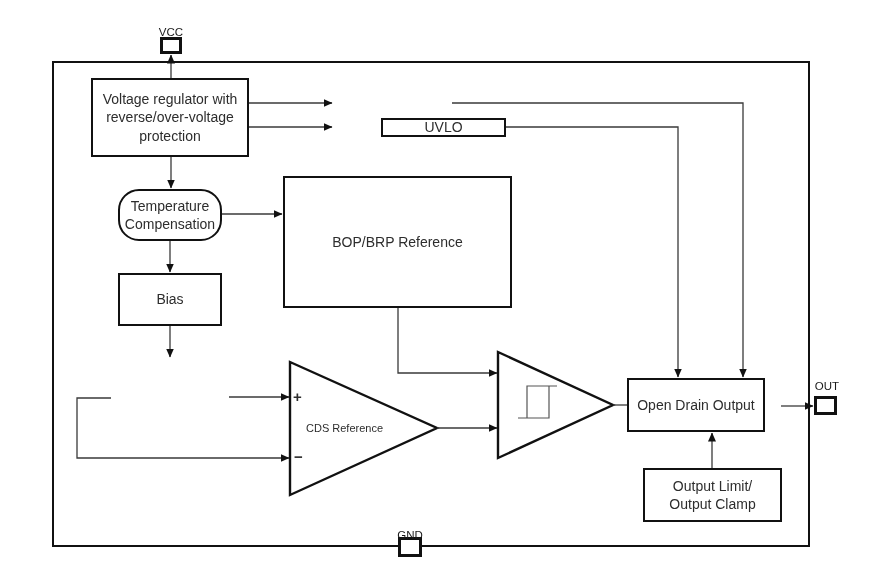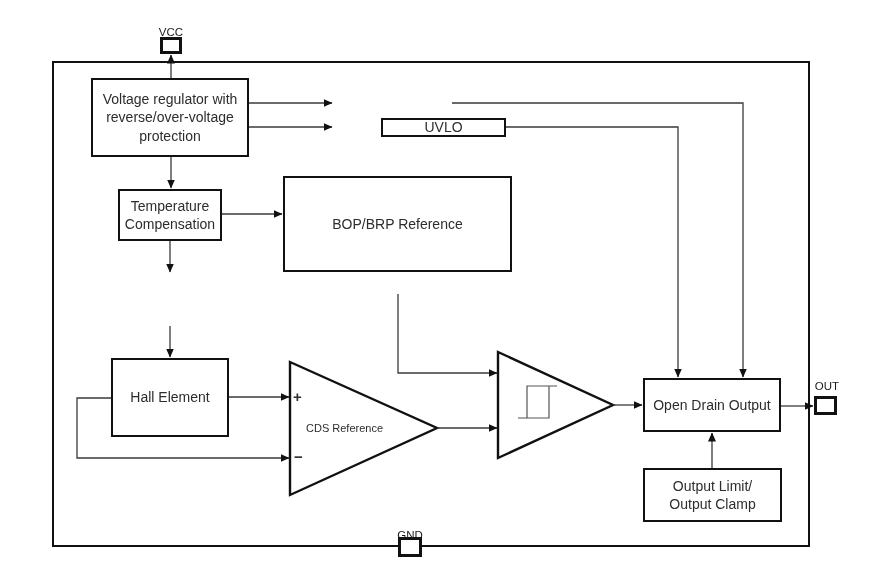--- a/index.html
+++ b/index.html
@@ -66,29 +66,29 @@
     </g>
   </svg>
 
   <div class="block" style="left:91px;top:78px;width:158px;height:79px;">Voltage regulator with
 reverse/over-voltage
 protection</div>
 
 
   <div class="block" style="left:333px;top:118px;width:125px;height:19px;margin-left:48px;">UVLO</div>
 
-  <div class="block" style="left:118px;top:189px;width:104px;height:52px;">Temperature
+  <div class="block" style="left:118px;top:189px;width:104px;height:52px;border-radius:21px;">Temperature
 Compensation</div>
 
-  <div class="block" style="left:283px;top:176px;width:229px;height:96px;">BOP/BRP Reference</div>
+  <div class="block" style="left:283px;top:176px;width:229px;height:132px;">BOP/BRP Reference</div>
+
+  <div class="block" style="left:118px;top:273px;width:104px;height:53px;">Bias</div>
 
 
-  <div class="block" style="left:111px;top:358px;width:118px;height:79px;">Hall Element</div>
-
-  <div class="block" style="left:643px;top:378px;width:138px;height:54px;">Open Drain Output</div>
+  <div class="block" style="left:627px;top:378px;width:138px;height:54px;">Open Drain Output</div>
 
   <div class="block" style="left:643px;top:468px;width:139px;height:54px;">Output Limit/
 Output Clamp</div>
 
   <div class="sign" style="left:293px;top:389px;">+</div>
   <div class="sign" style="left:294px;top:449px;">−</div>
   <div class="floatlabel" style="left:306px;top:422px;">CDS Reference</div>
 
   <div class="pin" style="left:160px;top:37px;width:22px;height:17px;"></div>
   <div class="pinlabel" style="left:155px;top:26px;width:32px;">VCC</div>

